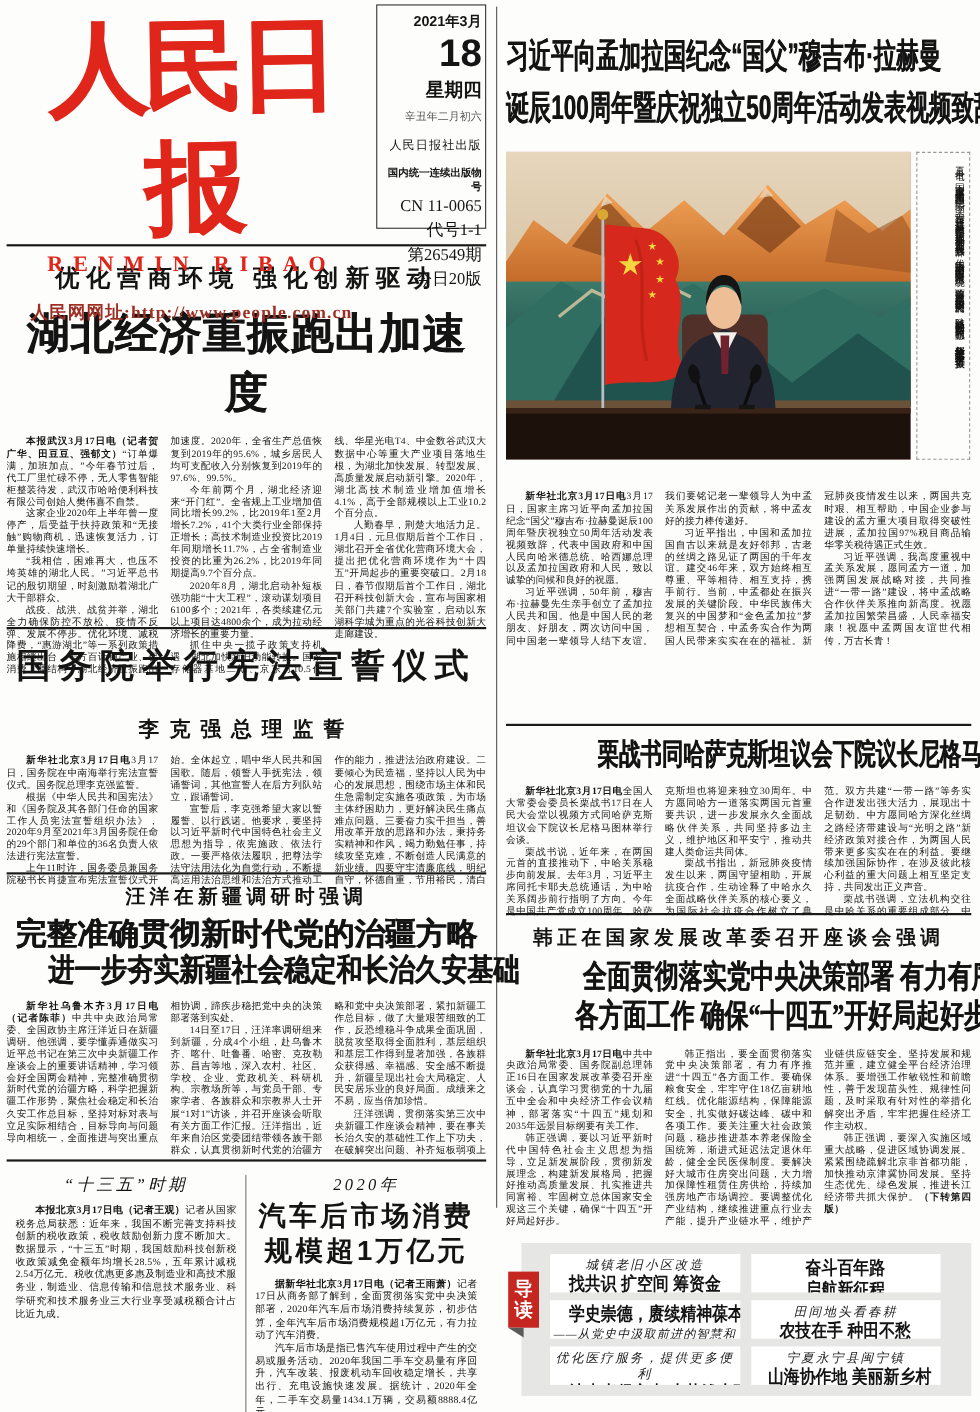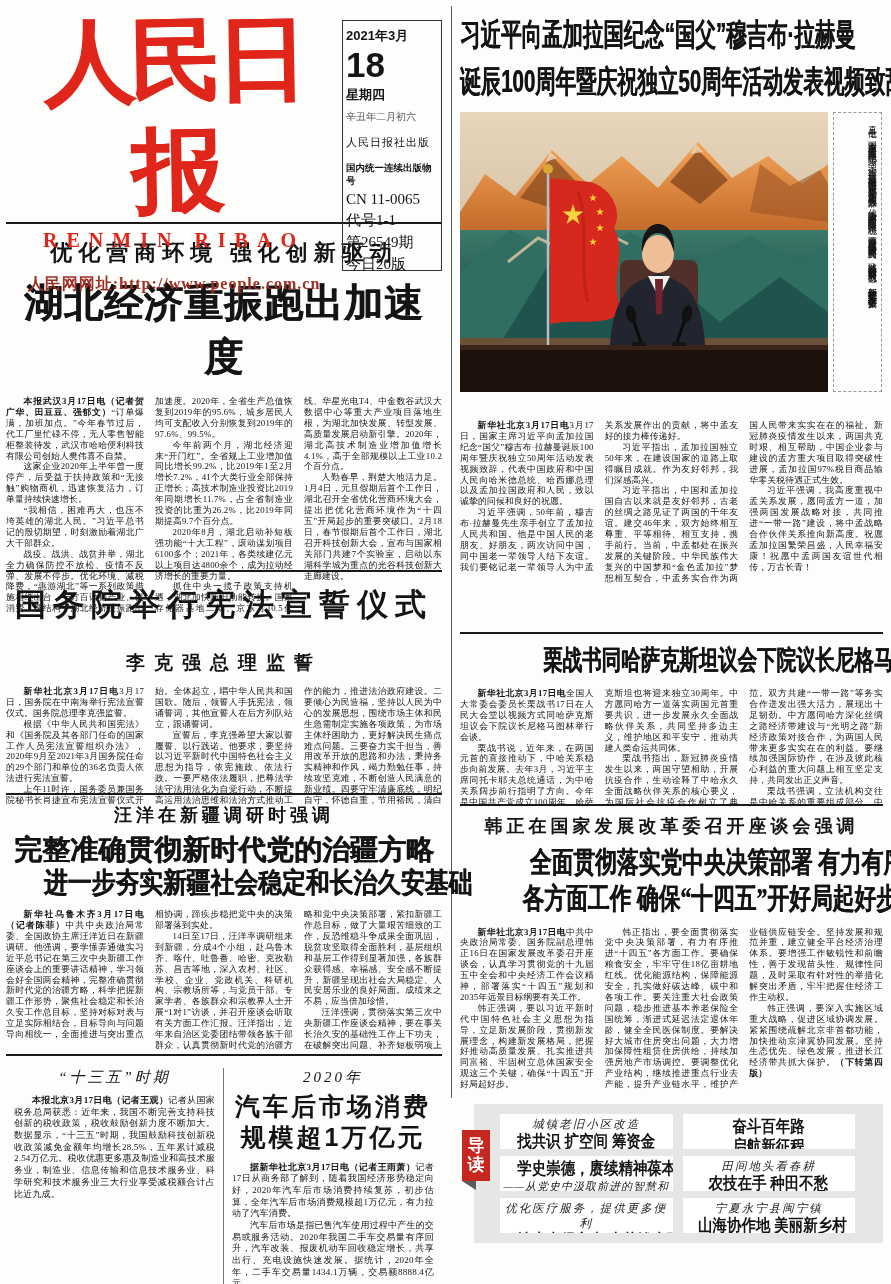--- a/index.html
+++ b/index.html
@@ -10,26 +10,26 @@
   #vline{position:absolute;left:451px;top:6px;width:1px;height:1092px;background:#555;}
   .hr2{border-top:2px solid #1a1a1a;height:0;}
 
   
   .masthead{height:222px;position:relative;}
   .logo-area{position:absolute;left:0;top:6px;width:336px;text-align:center;}
   .logo{font-size:92px;line-height:1.2;font-weight:bold;color:#e0251b;letter-spacing:-6px;
         transform:rotate(-1deg);text-shadow:1px 0 0 #e0251b;}
   .logo-latin{margin-top:2px;color:#e0251b;font-size:20px;font-weight:bold;letter-spacing:9px;}
   .website{margin-top:22px;font-size:16px;font-weight:bold;color:#9e2f25;letter-spacing:1px;}
-  .datebox{position:absolute;right:0;top:20px;width:100px;height:251px;border:1px solid #333;
-           box-sizing:border-box;text-align:left;padding:6px 3px;
+  .datebox{position:absolute;right:0;top:4px;width:100px;height:204px;border:1px solid #333;
+           box-sizing:border-box;text-align:right;padding:6px 3px;
            font-family:"Liberation Sans","DejaVu Sans",sans-serif;}
   .db-ym{font-size:13px;font-weight:bold;}
   .db-day{font-size:35px;font-weight:bold;line-height:1.05;margin-top:2px;}
-  .db-wk{font-size:13px;font-weight:bold;margin-top:2px;}
+  .db-wk{font-size:17px;font-weight:bold;margin-top:2px;}
   .db-lunar{font-size:10px;color:#555;margin-top:6px;font-family:"Liberation Serif",serif;}
   .db-pub{font-size:11px;margin-top:11px;letter-spacing:1px;font-family:"Liberation Serif",serif;}
   .db-issn-l{font-size:9.5px;font-weight:bold;margin-top:12px;}
   .db-sm{font-size:15px;margin-top:3px;font-family:"Liberation Serif",serif;}
 
   
   .khead{font-family:"Liberation Sans","DejaVu Sans",sans-serif;font-weight:bold;}
   .shead{font-family:"Liberation Serif","DejaVu Serif",serif;font-weight:bold;}
   .heavy{text-shadow:0.7px 0 0 currentColor;}
   .ctr{text-align:center;}
@@ -59,21 +59,21 @@
   .wy-hl{font-size:28px;line-height:1.18;margin-top:6px;}
   .cols-wy{height:142px;margin-top:10px;}
   .sec-bottom{height:252px;display:flex;padding-top:12px;box-sizing:border-box;}
   .bbox{width:50%;box-sizing:border-box;padding:0 8px;}
   .bbox.first{border-right:1px solid #777;}
   .bb-kick{font-size:15px;letter-spacing:3px;font-style:italic;}
   .bb-hl{font-size:25px;letter-spacing:3px;line-height:1.25;margin-top:4px;}
   .sbody{font-size:9px;line-height:1.3;text-align:justify;margin-top:8px;height:142px;overflow:hidden;letter-spacing:.2px;}
 
   
-  .sec-leadhl{height:112px;padding-top:12px;box-sizing:border-box;}
+  .sec-leadhl{height:138px;padding-top:28px;box-sizing:border-box;}
   .lead-hl{font-size:31px;line-height:1.5;font-weight:bold;white-space:nowrap;}
   .sec-photo{height:280px;display:flex;}
   .photo{width:368px;height:280px;position:relative;overflow:hidden;background:#caa;}
   .photo svg{display:block;}
   .photo-cap{width:49px;margin-left:5px;border:1px dashed #999;box-sizing:border-box;
              writing-mode:vertical-rl;padding:6px 3px;font-size:8.8px;line-height:1.2;
              letter-spacing:1px;overflow:hidden;}
   .sec-xibody{height:240px;padding-top:8px;box-sizing:border-box;}
   .cols-xi{height:226px;}
   .sec-li{height:170px;padding-top:6px;box-sizing:border-box;}
@@ -186,21 +186,21 @@
 
         </div>
       </div>
       <div class="bbox">
         <div class="ctr bb-kick">2020年</div>
         <div class="ctr bb-hl khead">
           <span>汽车后市场消费</span><br>
           <span>规模超1万亿元</span>
         </div>
         <div class="sbody">
-          <p><b class="dl">据新华社北京3月17日电</b><b class="dl">（记者王雨萧）</b><span>记者17日从商务部了解到，随着我国经济形势稳定向好，2020年汽车后市场消费持续复苏，初步估算，全年汽车后市场消费规模超1万亿元，有力拉动了汽车消费。</span></p>
+          <p><b class="dl">据新华社北京3月17日电</b><b class="dl">（记者王雨萧）</b><span>记者17日从商务部了解到，全面贯彻落实党中央决策部署，2020年汽车后市场消费持续复苏，初步估算，全年汽车后市场消费规模超1万亿元，有力拉动了汽车消费。</span></p>
           <p>汽车后市场是指已售汽车使用过程中产生的交易或服务活动。2020年我国二手车交易量有序回升，汽车改装、报废机动车回收稳定增长，共享出行、充电设施快速发展。据统计，2020年全年，二手车交易量1434.1万辆，交易额8888.4亿元。</p>
 
         </div>
       </div>
     </section>
   </div>
 
   <div class="col-right">
 
     <section class="sec-leadhl khead">
@@ -267,21 +267,20 @@
       <div class="photo-cap">
         <span>三月十七日，国家主席习近平向孟加拉国纪念“国父”穆吉布·拉赫曼诞辰一百周年暨庆祝独立五十周年活动发表视频致辞，代表中国政府和中国人民向哈米德总统、哈西娜总理以及孟加拉国政府和人民，致以诚挚的问候和良好的祝愿。</span>
         <b>新华社记者 李学仁摄</b>
       </div>
     </section>
 
     <section class="sec-xibody">
       <div class="cols cols-xi">
         <p><b class="dl">新华社北京3月17日电</b><span>3月17日，国家主席习近平向孟加拉国纪念“国父”穆吉布·拉赫曼诞辰100周年暨庆祝独立50周年活动发表视频致辞，代表中国政府和中国人民向哈米德总统、哈西娜总理以及孟加拉国政府和人民，致以诚挚的问候和良好的祝愿。</span></p>
         <p>习近平强调，50年前，穆吉布·拉赫曼先生亲手创立了孟加拉人民共和国。他是中国人民的老朋友、好朋友，两次访问中国，同中国老一辈领导人结下友谊。我们要铭记老一辈领导人为中孟关系发展作出的贡献，将中孟友好的接力棒传递好。</p>
-        <p>习近平指出，孟加拉国独立50年来，在建设国家的道路上取得瞩目成就。作为友好邻邦，我们深感高兴。</p>
         <p>习近平指出，中国和孟加拉国自古以来就是友好邻邦，古老的丝绸之路见证了两国的千年友谊。建交46年来，双方始终相互尊重、平等相待、相互支持，携手前行。当前，中孟都处在振兴发展的关键阶段。中华民族伟大复兴的中国梦和“金色孟加拉”梦想相互契合，中孟务实合作为两国人民带来实实在在的福祉。新冠肺炎疫情发生以来，两国共克时艰、相互帮助，中国企业参与建设的孟方重大项目取得突破性进展，孟加拉国97%税目商品输华零关税待遇正式生效。</p>
         <p>习近平强调，我高度重视中孟关系发展，愿同孟方一道，加强两国发展战略对接，共同推进“一带一路”建设，将中孟战略合作伙伴关系推向新高度。祝愿孟加拉国繁荣昌盛，人民幸福安康！祝愿中孟两国友谊世代相传，万古长青！</p>
       </div>
     </section>
 
     <div class="hr2"></div>
 
     <section class="sec-li">
       <div class="ctr li-hl shead heavy"><span class="fit sx72">栗战书同哈萨克斯坦议会下院议长尼格马图林会谈</span></div>
       <div class="cols cols-li">

